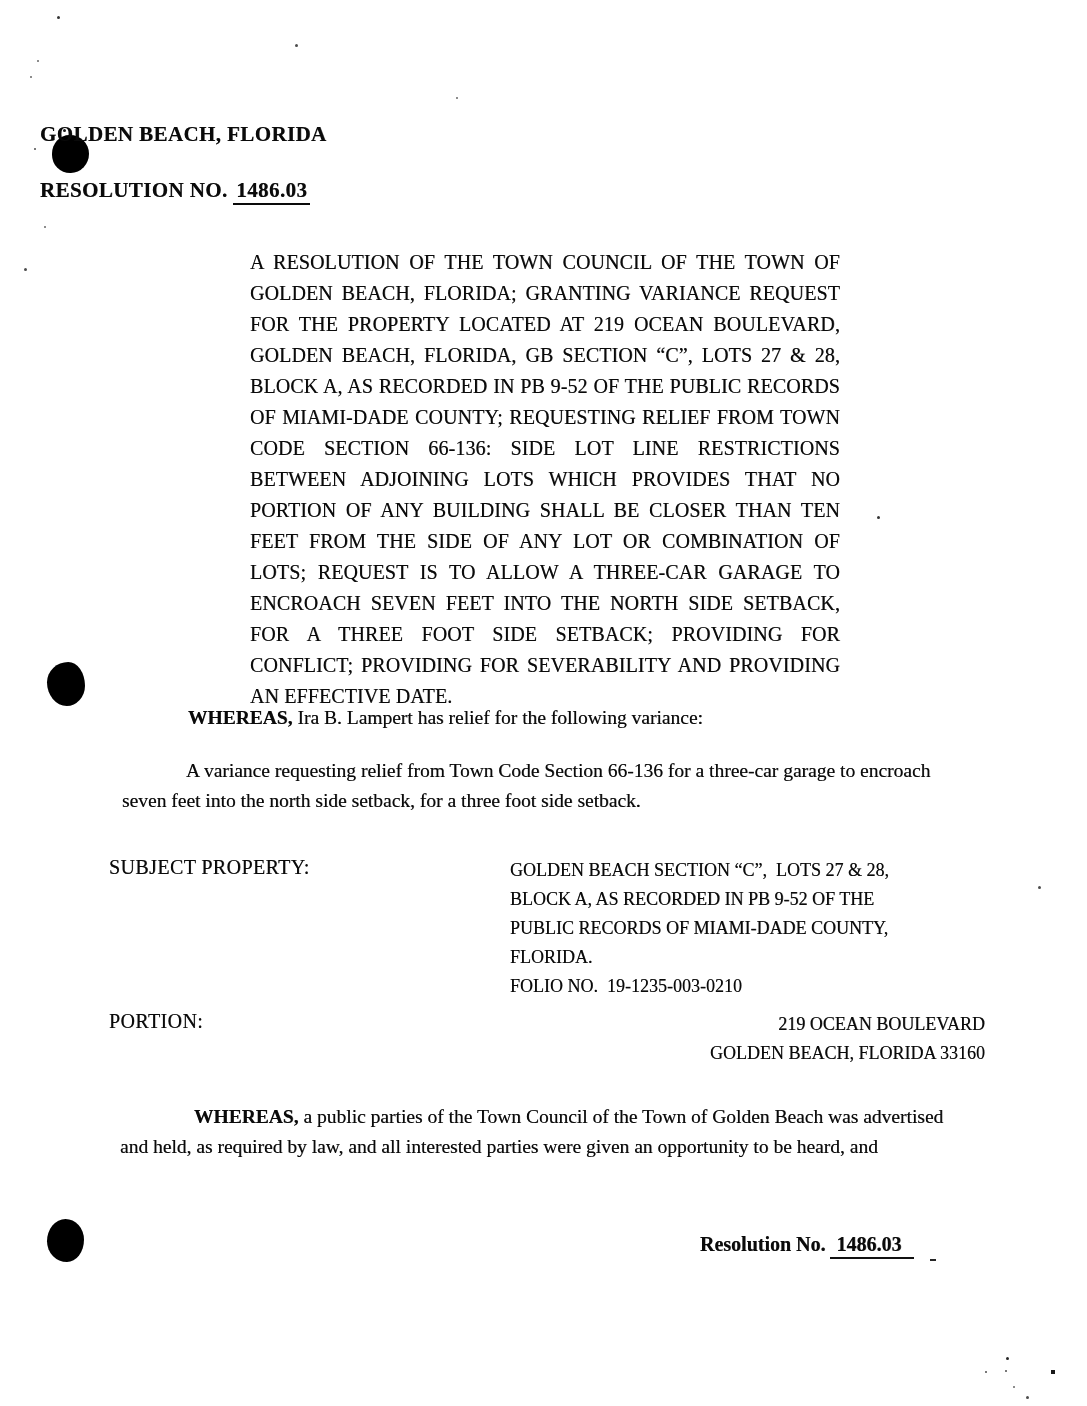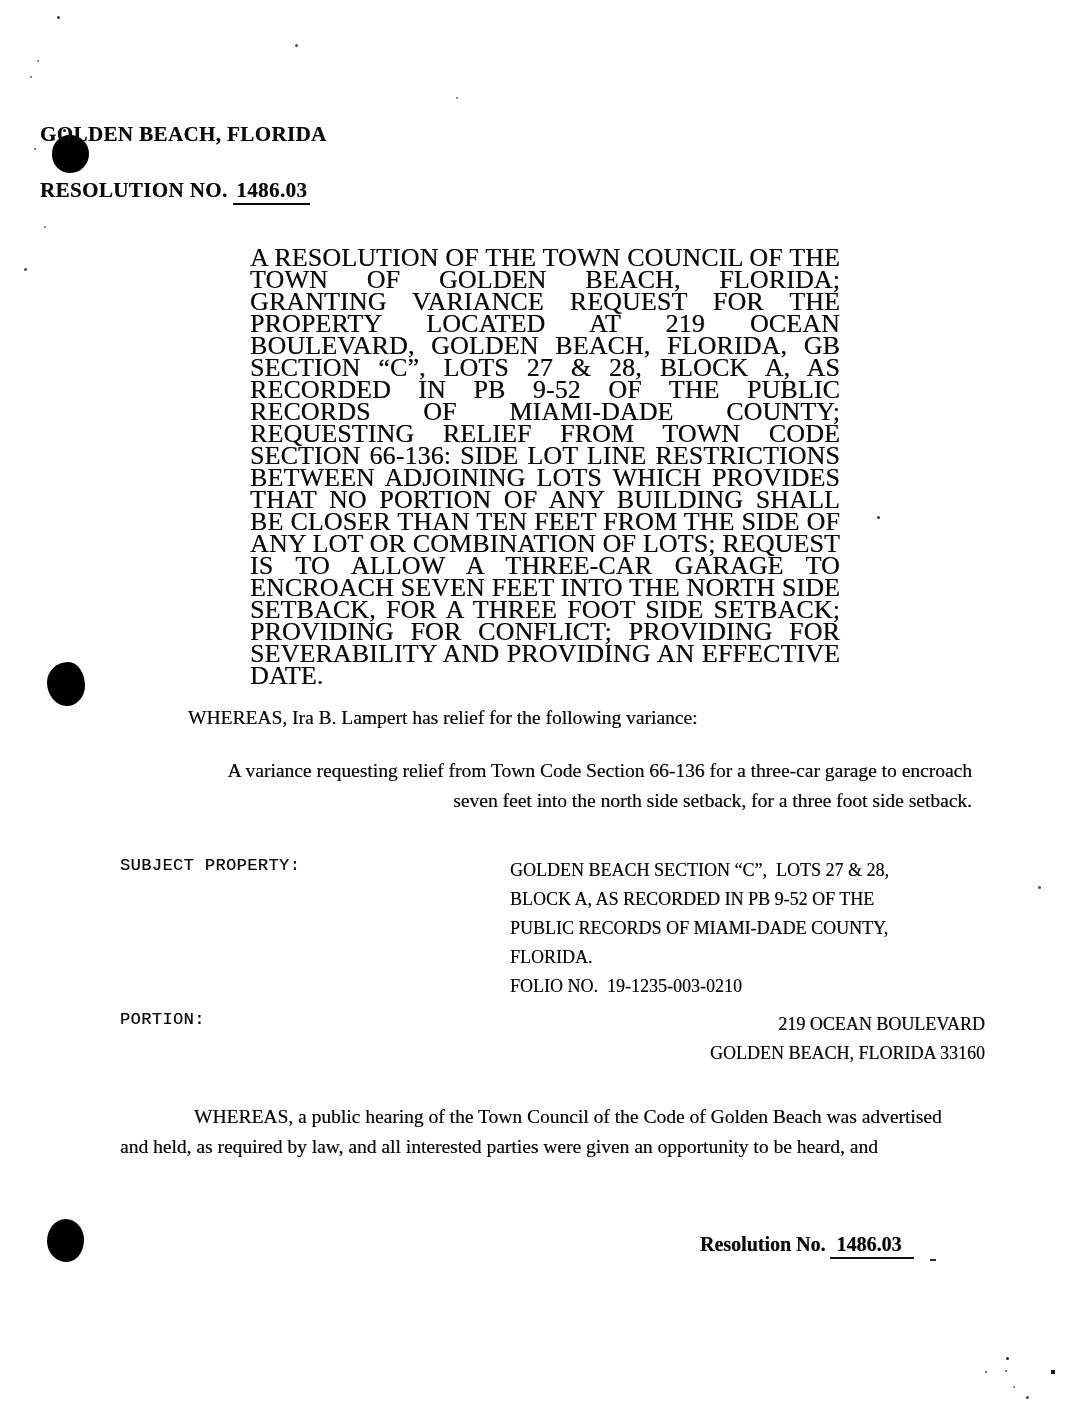--- a/index.html
+++ b/index.html
@@ -52,59 +52,57 @@
   .res-no-underline {
     border-bottom: 2px solid #0a0a0a;
     padding: 0 3px 1px 3px;
   }
 
   .summary {
     position: absolute;
     left: 250px;
     top: 247px;
     width: 590px;
-    font-size: 26px;
-    line-height: 22px;
+    font-size: 20px;
+    line-height: 31px;
     text-align: justify;
     letter-spacing: 0.1px;
   }
 
   .body-par {
     position: absolute;
     font-size: 19.5px;
     line-height: 30px;
   }
   .whereas-1 {
     left: 124px;
     top: 703px;
     width: 858px;
     text-indent: 64px;
   }
   .variance {
     left: 122px;
     top: 756px;
     width: 850px;
     text-indent: 64px;
-    text-align: right;
   }
   .whereas-2 {
     left: 120px;
     top: 1102px;
     width: 854px;
     text-indent: 74px;
     line-height: 29.5px;
   }
-  .bold-lead { font-weight: normal; }
+  .bold-lead { font-weight: bold; }
 
   .field-label {
     position: absolute;
-    left: 120px;
-    font-size: 17px;
+    left: 109px;
+    font-size: 20px;
     letter-spacing: 0.4px;
-    font-family: Liberation Mono, monospace;
   }
   .field-value {
     position: absolute;
     left: 510px;
     width: 475px;
     font-size: 18px;
     line-height: 29px;
     white-space: pre-wrap;
   }
   .subject-label { top: 856px; }
@@ -176,20 +174,20 @@
 BLOCK A, AS RECORDED IN PB 9-52 OF THE
 PUBLIC RECORDS OF MIAMI-DADE COUNTY,
 FLORIDA.
 FOLIO NO.  19-1235-003-0210</div>
 
   <div class="field-label address-label">PORTION:</div>
   <div class="field-value address-value">219 OCEAN BOULEVARD
 GOLDEN BEACH, FLORIDA 33160</div>
 
   <div class="body-par whereas-2">
-    <span class="bold-lead">WHEREAS,</span><span> a public hearing of the Town Council of the Code of Golden Beach was advertised and held, as required by law, and all interested parties were given an opportunity to be heard, and</span>
+    <span class="bold-lead">WHEREAS,</span><span> a public parties of the Town Council of the Town of Golden Beach was advertised and held, as required by law, and all interested parties were given an opportunity to be heard, and</span>
   </div>
 
   <div class="footer-res">
     <span>Resolution No.</span><span class="footer-num">1486.03</span>
   </div>
 
 </div>
 
 </body></html>

